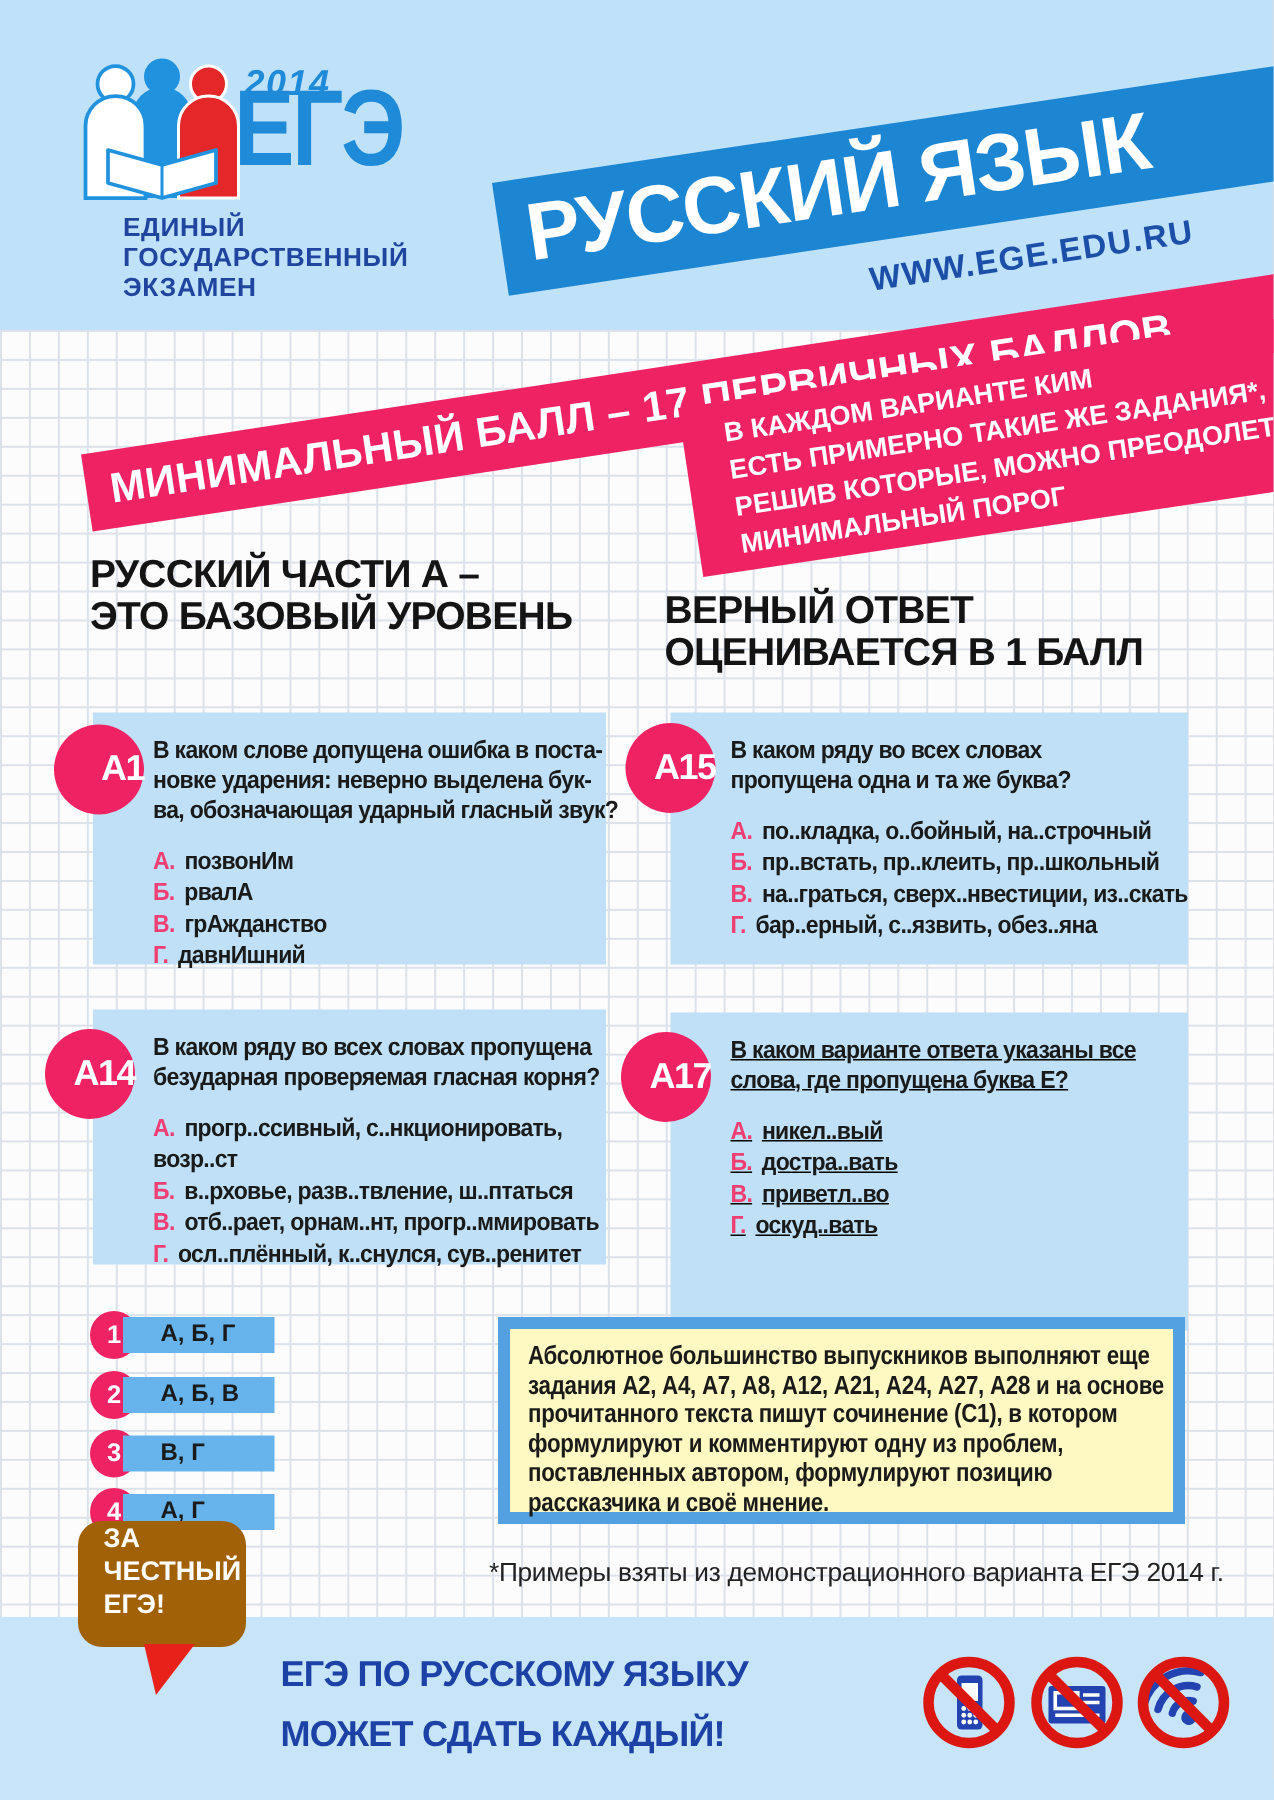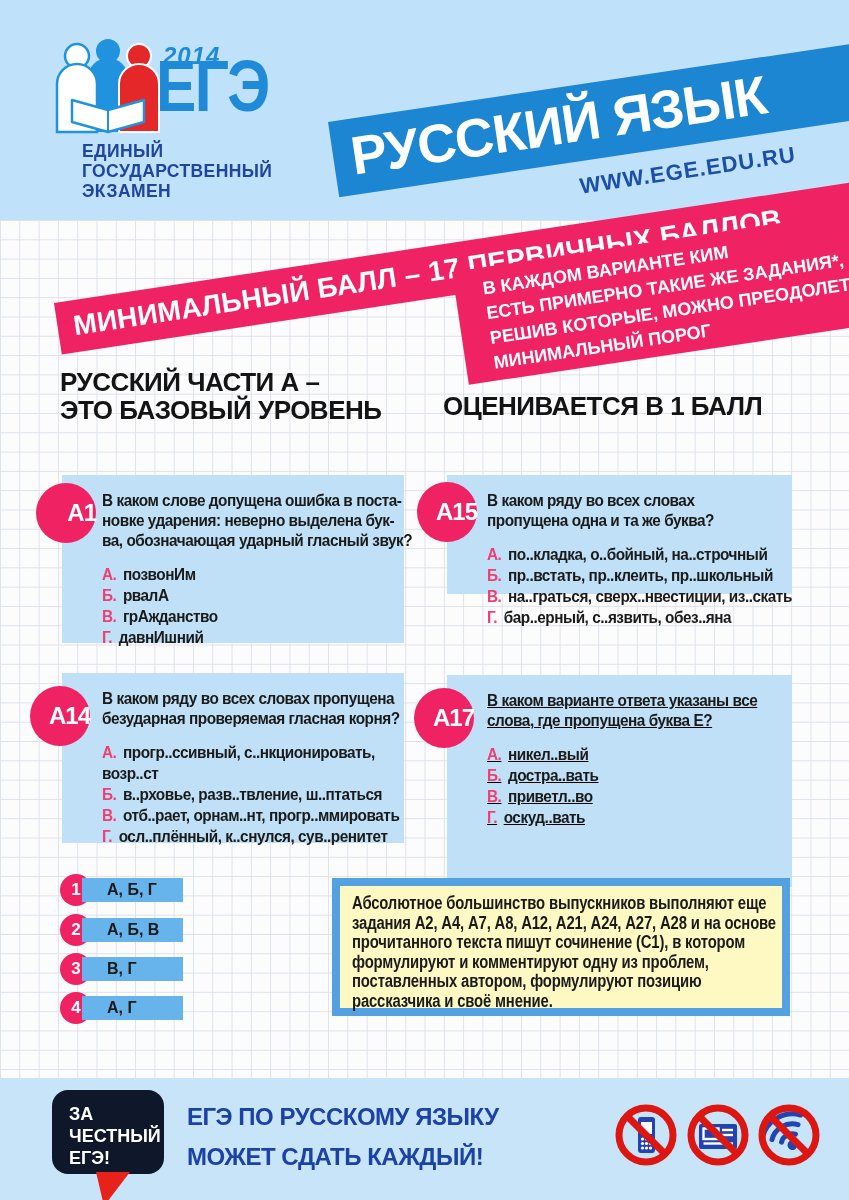--- a/index.html
+++ b/index.html
@@ -38,21 +38,21 @@
 
   
   .heading { position:absolute; font-size:26px; font-weight:bold; color:#141414;
     line-height:28px; letter-spacing:-0.5px; }
   .heading-left { left:60px; top:368px; }
   .heading-right { left:443px; top:392px; }
 
   
   .card { position:absolute; background:#bfe0f6; }
   #card-a1  { left:62px;  top:475px; width:342px; height:168px; }
-  #card-a15 { left:447px; top:475px; width:345px; height:119px; }
+  #card-a15 { left:447px; top:475px; width:345px; height:168px; }
   #card-a14 { left:62px;  top:673px; width:342px; height:170px; }
   #card-a17 { left:447px; top:675px; width:345px; height:212px;text-decoration:underline; }
   .card-inner { padding:15px 6px 0 40px; }
   .qline { font-size:16.5px; font-weight:bold; color:#1a1a1a; line-height:20px;
     letter-spacing:-0.5px; white-space:nowrap; transform:scaleX(0.93); transform-origin:left top; }
   .opts { margin-top:14px; }
   .opt { font-size:16.5px; font-weight:bold; color:#1a1a1a; line-height:21px;
     letter-spacing:-0.5px; white-space:pre; transform:scaleX(0.93); transform-origin:left top; }
   .opt .letter { color:#f03e72; margin-right:7px; }
   .badge { position:absolute; width:60px; height:60px; border-radius:50%; background:#ef2364;
@@ -71,23 +71,23 @@
 
   
   .info-box { position:absolute; left:332px; top:878px; width:458px; height:138px;
     background:#fef9c3; border:8px solid #54a1e2; }
   .info-text { margin:8px 0 0 12px; width:505px; font-size:17.5px; font-weight:bold; color:#1a1a1a;
     line-height:19.5px; letter-spacing:-0.2px; transform:scaleX(0.85); transform-origin:left top; }
   .footnote { position:absolute; left:326px; top:1038px; font-size:17.5px; color:#222;
     letter-spacing:-0.2px; }
 
   
-  .bubble { position:absolute; left:52px; top:1090px; width:112px; height:84px; background:#0f172a;
+  .bubble { position:absolute; left:52px; top:1014px; width:112px; height:84px; background:#a16207;
     border-radius:16px; color:#fff; font-weight:bold; font-size:18px; line-height:22px;
-    padding:13px 0 0 17px; }
+    padding:0 0 0 17px; }
   .bubble::after { content:""; position:absolute; left:44px; top:82px; width:0; height:0;
     border-style:solid; border-width:34px 26px 0 8px;
     border-color:#e8211a transparent transparent transparent; }
   .slogan { position:absolute; left:187px; top:1097px; font-size:24px; font-weight:bold;
     color:#1c42a6; line-height:40px; letter-spacing:-0.5px; }
   .sign { position:absolute; top:1103px; width:64px; height:64px; }
   #sign-phone { left:614px; } #sign-sheet { left:686px; } #sign-wifi { left:757px; }
 </style>
 </head>
 <body>
@@ -123,20 +123,21 @@
     <div>ЕСТЬ ПРИМЕРНО ТАКИЕ ЖЕ ЗАДАНИЯ*,</div>
     <div>РЕШИВ КОТОРЫЕ, МОЖНО ПРЕОДОЛЕТЬ</div>
     <div>МИНИМАЛЬНЫЙ ПОРОГ</div>
   </div>
 
   <div class="heading heading-left">
     <div>РУССКИЙ ЧАСТИ А –</div>
     <div>ЭТО БАЗОВЫЙ УРОВЕНЬ</div>
   </div>
   <div class="heading heading-right">
+    <div>ВЕРНЫЙ ОТВЕТ</div>
     <div>ОЦЕНИВАЕТСЯ В 1 БАЛЛ</div>
   </div>
 
   <div class="card" id="card-a1">
     <div class="card-inner">
       <div class="qline">В каком слове допущена ошибка в поста-</div>
       <div class="qline">новке ударения: неверно выделена бук-</div>
       <div class="qline">ва, обозначающая ударный гласный звук?</div>
       <div class="opts">
         <div class="opt"><span class="letter">А.</span><span>позвонИм</span></div>
@@ -196,20 +197,21 @@
   <div class="ans-circle" style="top:914px">2</div>
   <div class="ans-rect" style="top:918px">А, Б, В</div>
   <div class="ans-circle" style="top:953px">3</div>
   <div class="ans-rect" style="top:957px">В, Г</div>
   <div class="ans-circle" style="top:992px">4</div>
   <div class="ans-rect" style="top:996px">А, Г</div>
 
   <div class="info-box">
     <div class="info-text">Абсолютное большинство выпускников выполняют еще задания А2, А4, А7, А8, А12, А21, А24, А27, А28 и на основе прочитанного текста пишут сочинение (С1), в котором формулируют и комментируют одну из проблем, поставленных автором, формулируют позицию рассказчика и своё мнение.</div>
   </div>
+  <div class="footnote">*Примеры взяты из демонстрационного варианта ЕГЭ 2014 г.</div>
 
   <div class="bubble">
     <div>ЗА</div>
     <div>ЧЕСТНЫЙ</div>
     <div>ЕГЭ!</div>
   </div>
   <div class="slogan">
     <div>ЕГЭ ПО РУССКОМУ ЯЗЫКУ</div>
     <div>МОЖЕТ СДАТЬ КАЖДЫЙ!</div>
   </div>

